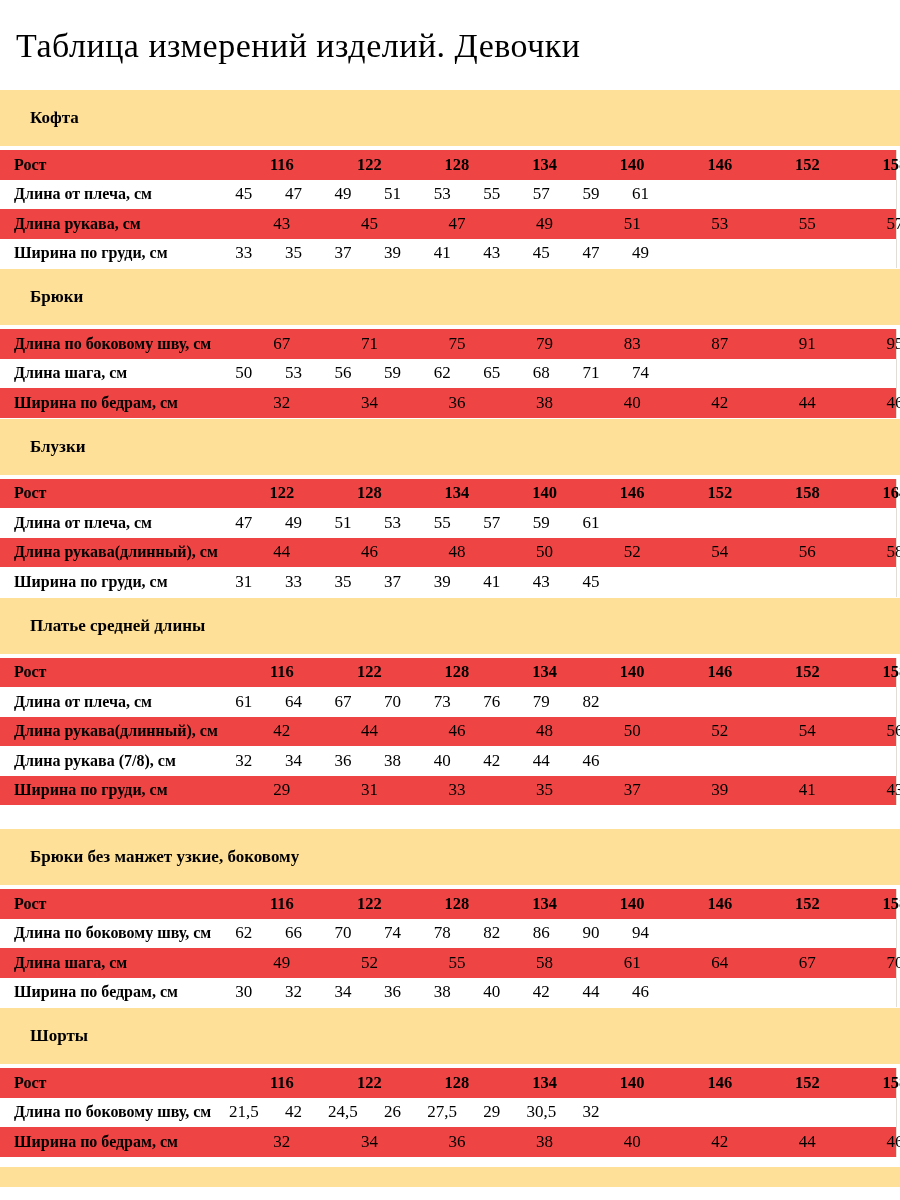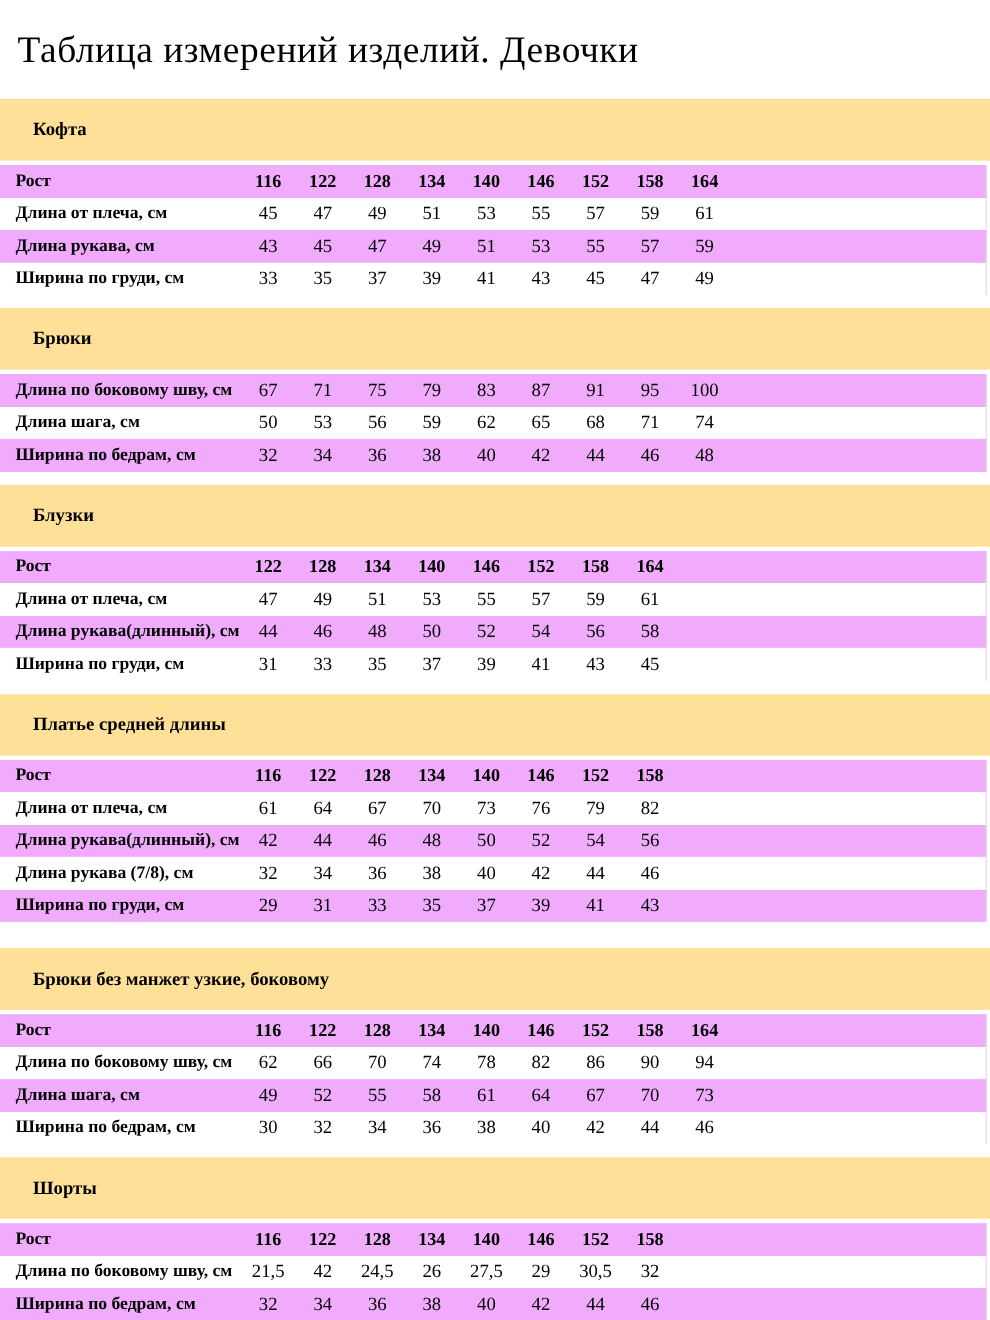--- a/index.html
+++ b/index.html
@@ -24,40 +24,40 @@
     line-height: 1.2;
     white-space: nowrap;
   }
 
   .section-band {
     height: 56px;
     background: #FFE098;
     display: flex;
     align-items: center;
     padding-left: 30px;
-    margin-top: 12px;
+    margin-top: 1px;
     margin-bottom: 4px;
   }
   .section:first-of-type .section-band { margin-top: 0; }
   .section.gap-before .section-band { margin-top: 24px; }
   .section-title {
     font-size: 17px;
     font-weight: 700;
     font-family: Liberation Serif, serif;
   }
 
   .tbl-row {
     height: 29.5px;
     display: flex;
     align-items: center;
     padding-left: 14px;
     width: 897px;
     border-right: 1px solid #e0dcd6;
   }
-  .tbl-row.shade { background: #f0abfc; }
+  .tbl-row.shade { background: #ef4444; gap: 38px; }
   .tbl-row.plain { background: #ffffff; }
 
   .row-label {
     width: 205px;
     flex: 0 0 205px;
     font-size: 16px;
     font-weight: 700;
     white-space: nowrap;
     overflow: hidden;
   }

